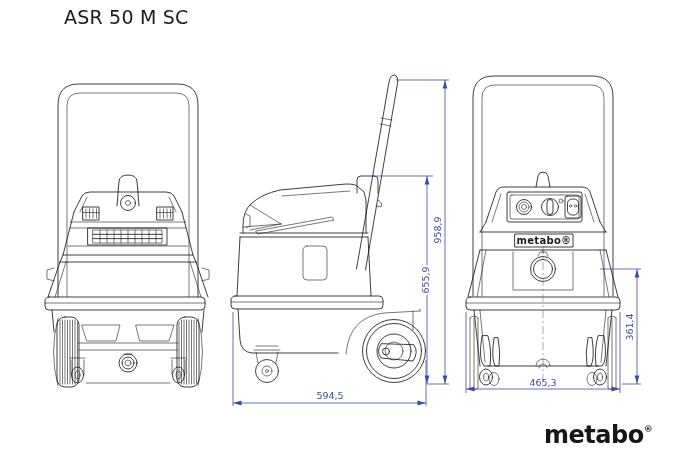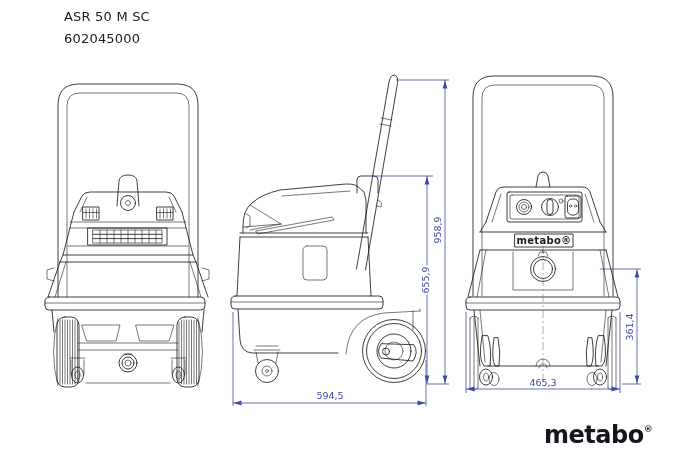--- a/index.html
+++ b/index.html
@@ -2,21 +2,21 @@
 <html><head>
 <meta charset="utf-8">
 <style>
   html,body{margin:0;padding:0;}
   body{
     width:690px;height:460px;background:#ffffff;position:relative;overflow:hidden;
     font-family:"DejaVu Sans","Liberation Sans",sans-serif;
   }
   .title-block{
     position:absolute;left:64px;top:6px;color:#1b1b1b;
-    font-size:13px;line-height:22px;letter-spacing:0.2px;
+    font-size:19px;line-height:22px;letter-spacing:0.2px;
   }
   .logo{
     position:absolute;left:544px;top:421px;color:#15151c;
     font-weight:bold;font-size:24px;letter-spacing:-0.5px;
   }
   .logo sup{font-size:9px;position:relative;top:-2px;font-weight:bold;}
   svg text.dim{
     font-family:"DejaVu Sans","Liberation Sans",sans-serif;
     font-size:9.5px;fill:#3e4aa5;
   }
@@ -32,21 +32,20 @@
   .dimarrow{fill:#3e4aa5;stroke:none;}
   .cline{stroke:#666;stroke-width:0.55;fill:none;stroke-dasharray:8 3 2 3;}
 </style>
 </head>
 <body>
 
 
 
 <div class="title-block">
   <div>ASR 50 M SC</div>
-  <div>602045000</div>
 </div>
 
 <svg width="690" height="460" viewBox="0 0 690 460">
 
   <g>
 
     <g>
       <path class="ln" d="M58,297 V105 Q58,84 79,84 H177 Q198,84 198,105 V297"></path>
       <path class="ln2" d="M67,297 V106 Q67,93 80,93 H176 Q189,93 189,106 V297"></path>
     </g>

